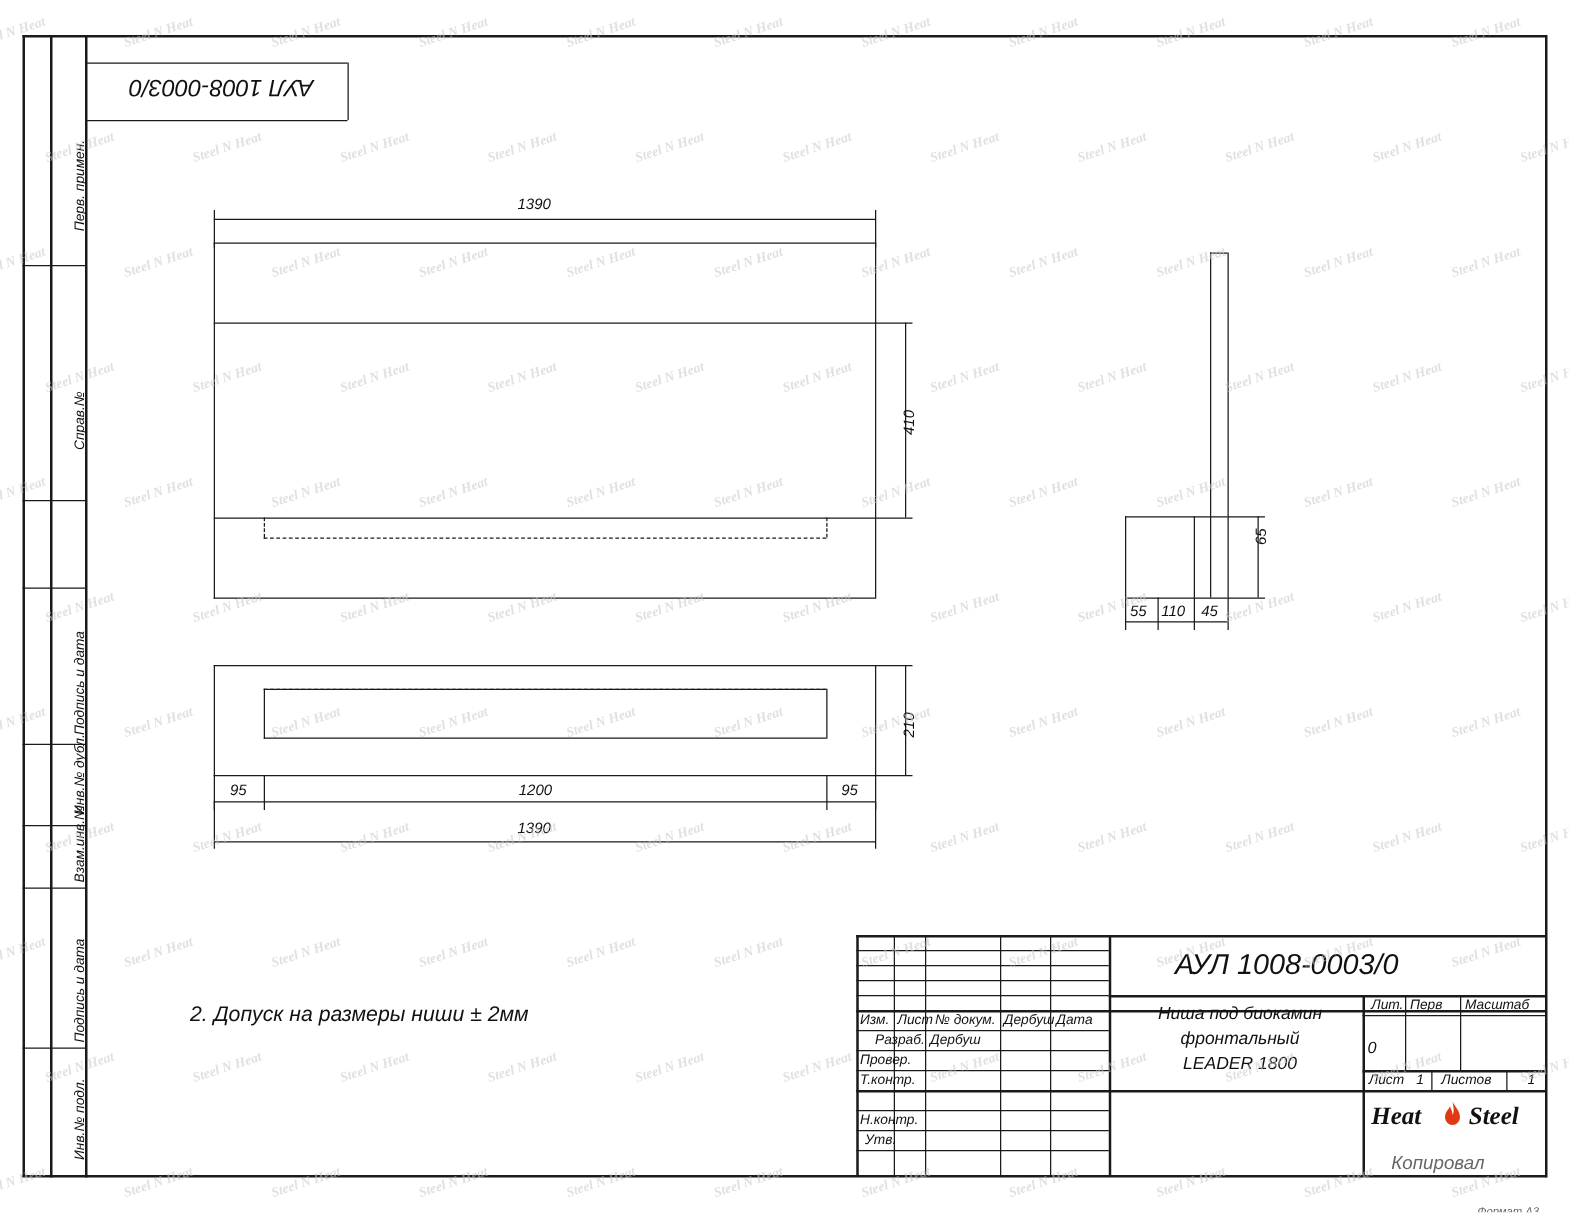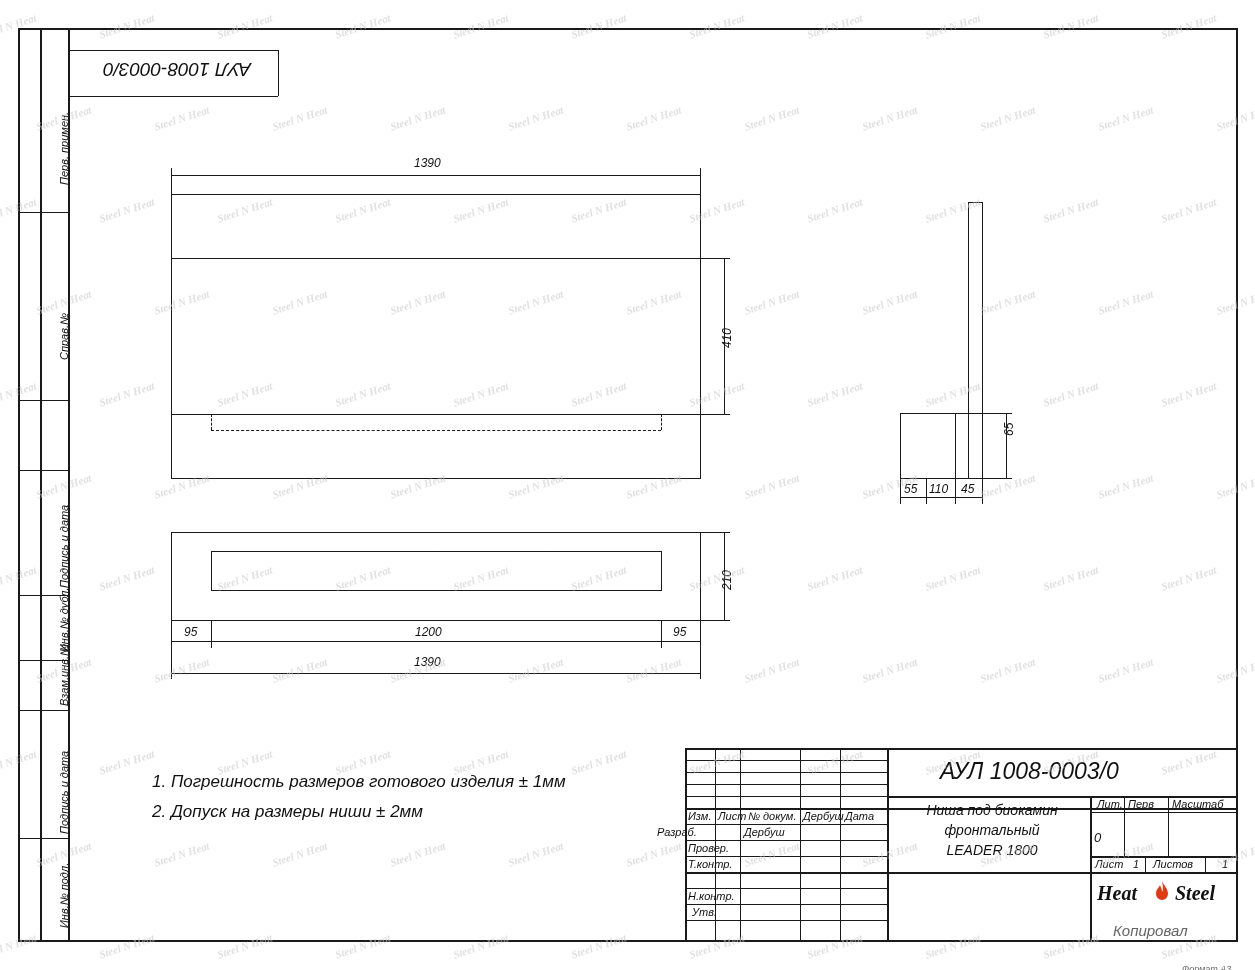--- a/index.html
+++ b/index.html
@@ -148,21 +148,20 @@
 
   <div class="ln h" style="left:900px;top:497px;width:82px;"></div>
   <div class="ln v" style="left:900px;top:478px;height:26px;"></div>
   <div class="ln v" style="left:926px;top:478px;height:26px;"></div>
   <div class="ln v" style="left:955px;top:478px;height:26px;"></div>
   <div class="ln v" style="left:982px;top:478px;height:26px;"></div>
   <div class="txt dim" style="left:904px;top:482px;">55</div>
   <div class="txt dim" style="left:929px;top:482px;">110</div>
   <div class="txt dim" style="left:961px;top:482px;">45</div>
 
-  <div class="txt it" style="left:152px;top:772px;font-size:17px;">1. Погрешность размеров готового изделия ± 1мм</div>
   <div class="txt it" style="left:152px;top:802px;font-size:17px;">2. Допуск на размеры ниши ± 2мм</div>
 
   <div class="ln h2" style="left:685px;top:748px;width:552px;"></div>
   <div class="ln v2" style="left:685px;top:748px;height:192px;"></div>
 
   <div class="ln h" style="left:685px;top:760px;width:202px;"></div>
   <div class="ln h" style="left:685px;top:772px;width:202px;"></div>
   <div class="ln h" style="left:685px;top:784px;width:202px;"></div>
   <div class="ln h" style="left:685px;top:796px;width:202px;"></div>
   <div class="ln h2" style="left:685px;top:808px;width:552px;"></div>
@@ -188,21 +187,21 @@
   <div class="ln v" style="left:1145px;top:856px;height:16px;"></div>
   <div class="ln v" style="left:1205px;top:856px;height:16px;"></div>
   <div class="ln h2" style="left:887px;top:796px;width:350px;"></div>
 
   <div class="txt it" style="left:688px;top:810px;font-size:11px;">Изм.</div>
   <div class="txt it" style="left:718px;top:810px;font-size:11px;">Лист</div>
   <div class="txt it" style="left:748px;top:810px;font-size:11px;">№ докум.</div>
   <div class="txt it" style="left:803px;top:810px;font-size:11px;">Дербуш</div>
   <div class="txt it" style="left:845px;top:810px;font-size:11px;">Дата</div>
 
-  <div class="txt it" style="left:657px;top:826px;font-size:11px;">Разраб.</div>
+  <div class="txt it" style="left:700px;top:826px;font-size:11px;">Разраб.</div>
   <div class="txt it" style="left:688px;top:842px;font-size:11px;">Провер.</div>
   <div class="txt it" style="left:688px;top:858px;font-size:11px;">Т.контр.</div>
   <div class="txt it" style="left:688px;top:890px;font-size:11px;">Н.контр.</div>
   <div class="txt it" style="left:692px;top:906px;font-size:11px;">Утв.</div>
   <div class="txt it" style="left:744px;top:826px;font-size:11px;">Дербуш</div>
 
   <div class="txt it" style="left:940px;top:758px;font-size:23px;">АУЛ 1008-0003/0</div>
 
   <div class="txt it" style="left:897px;top:802px;font-size:14px;width:190px;text-align:center;">Ниша под биокамин</div>
   <div class="txt it" style="left:897px;top:822px;font-size:14px;width:190px;text-align:center;">фронтальный</div>

